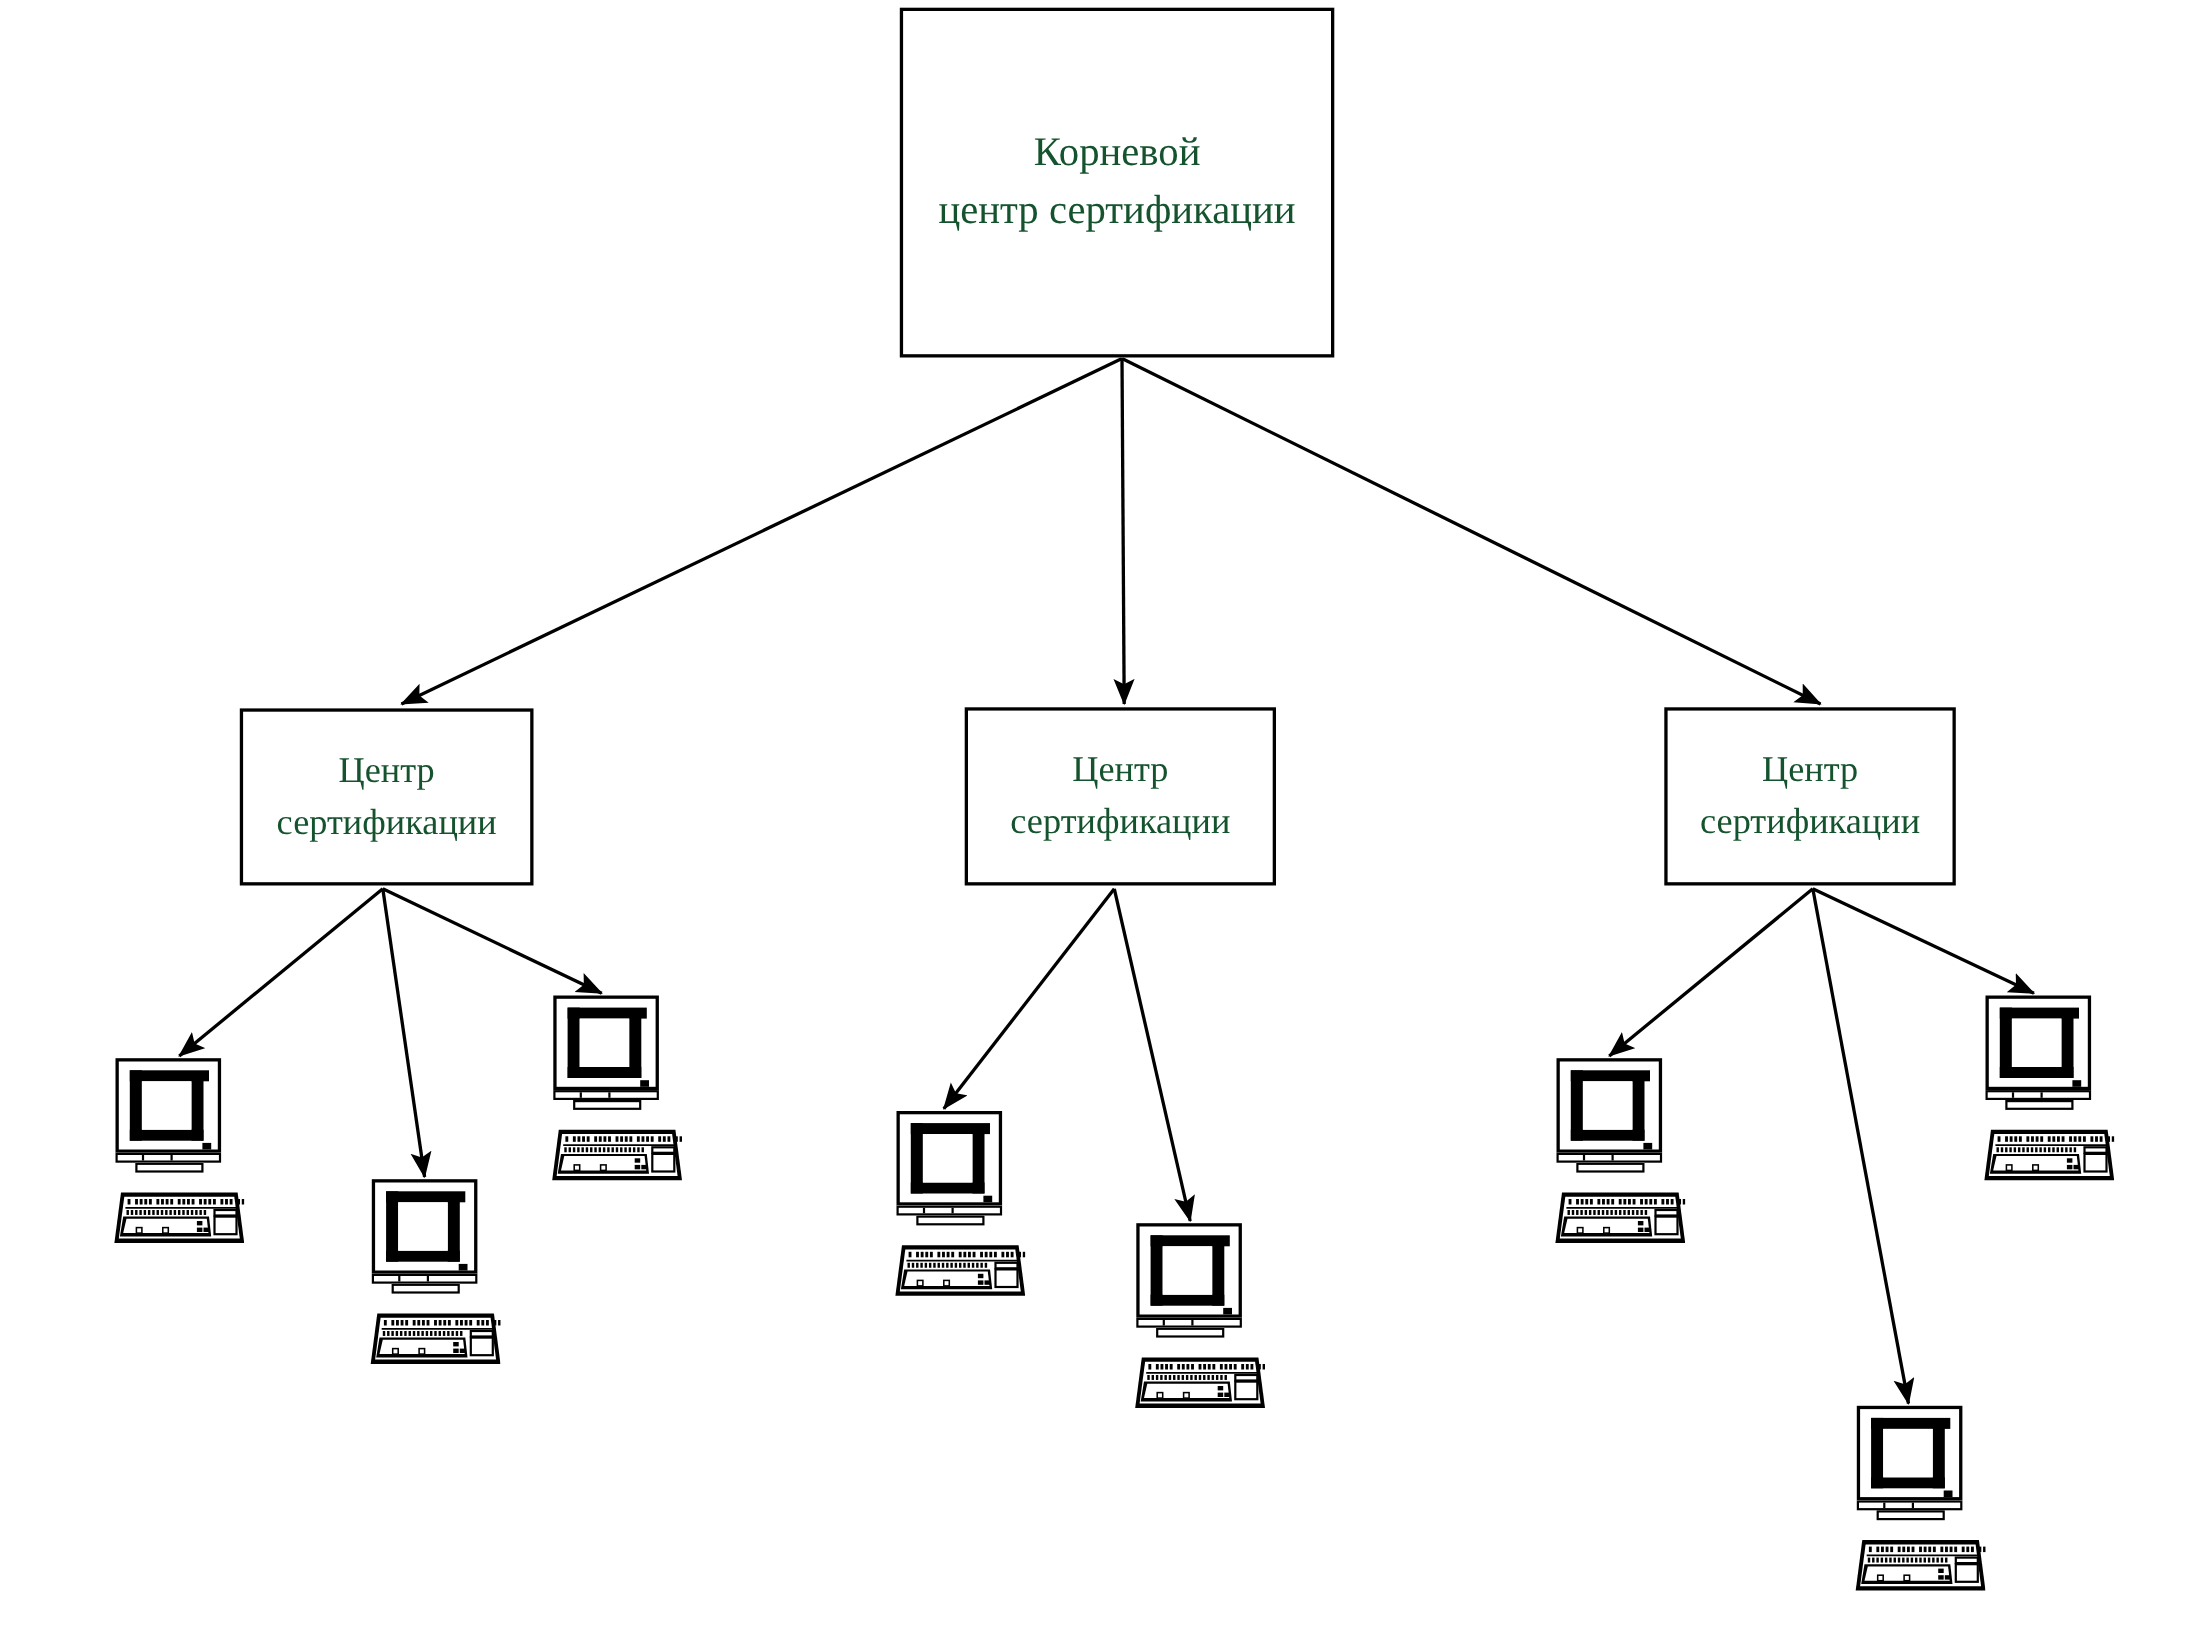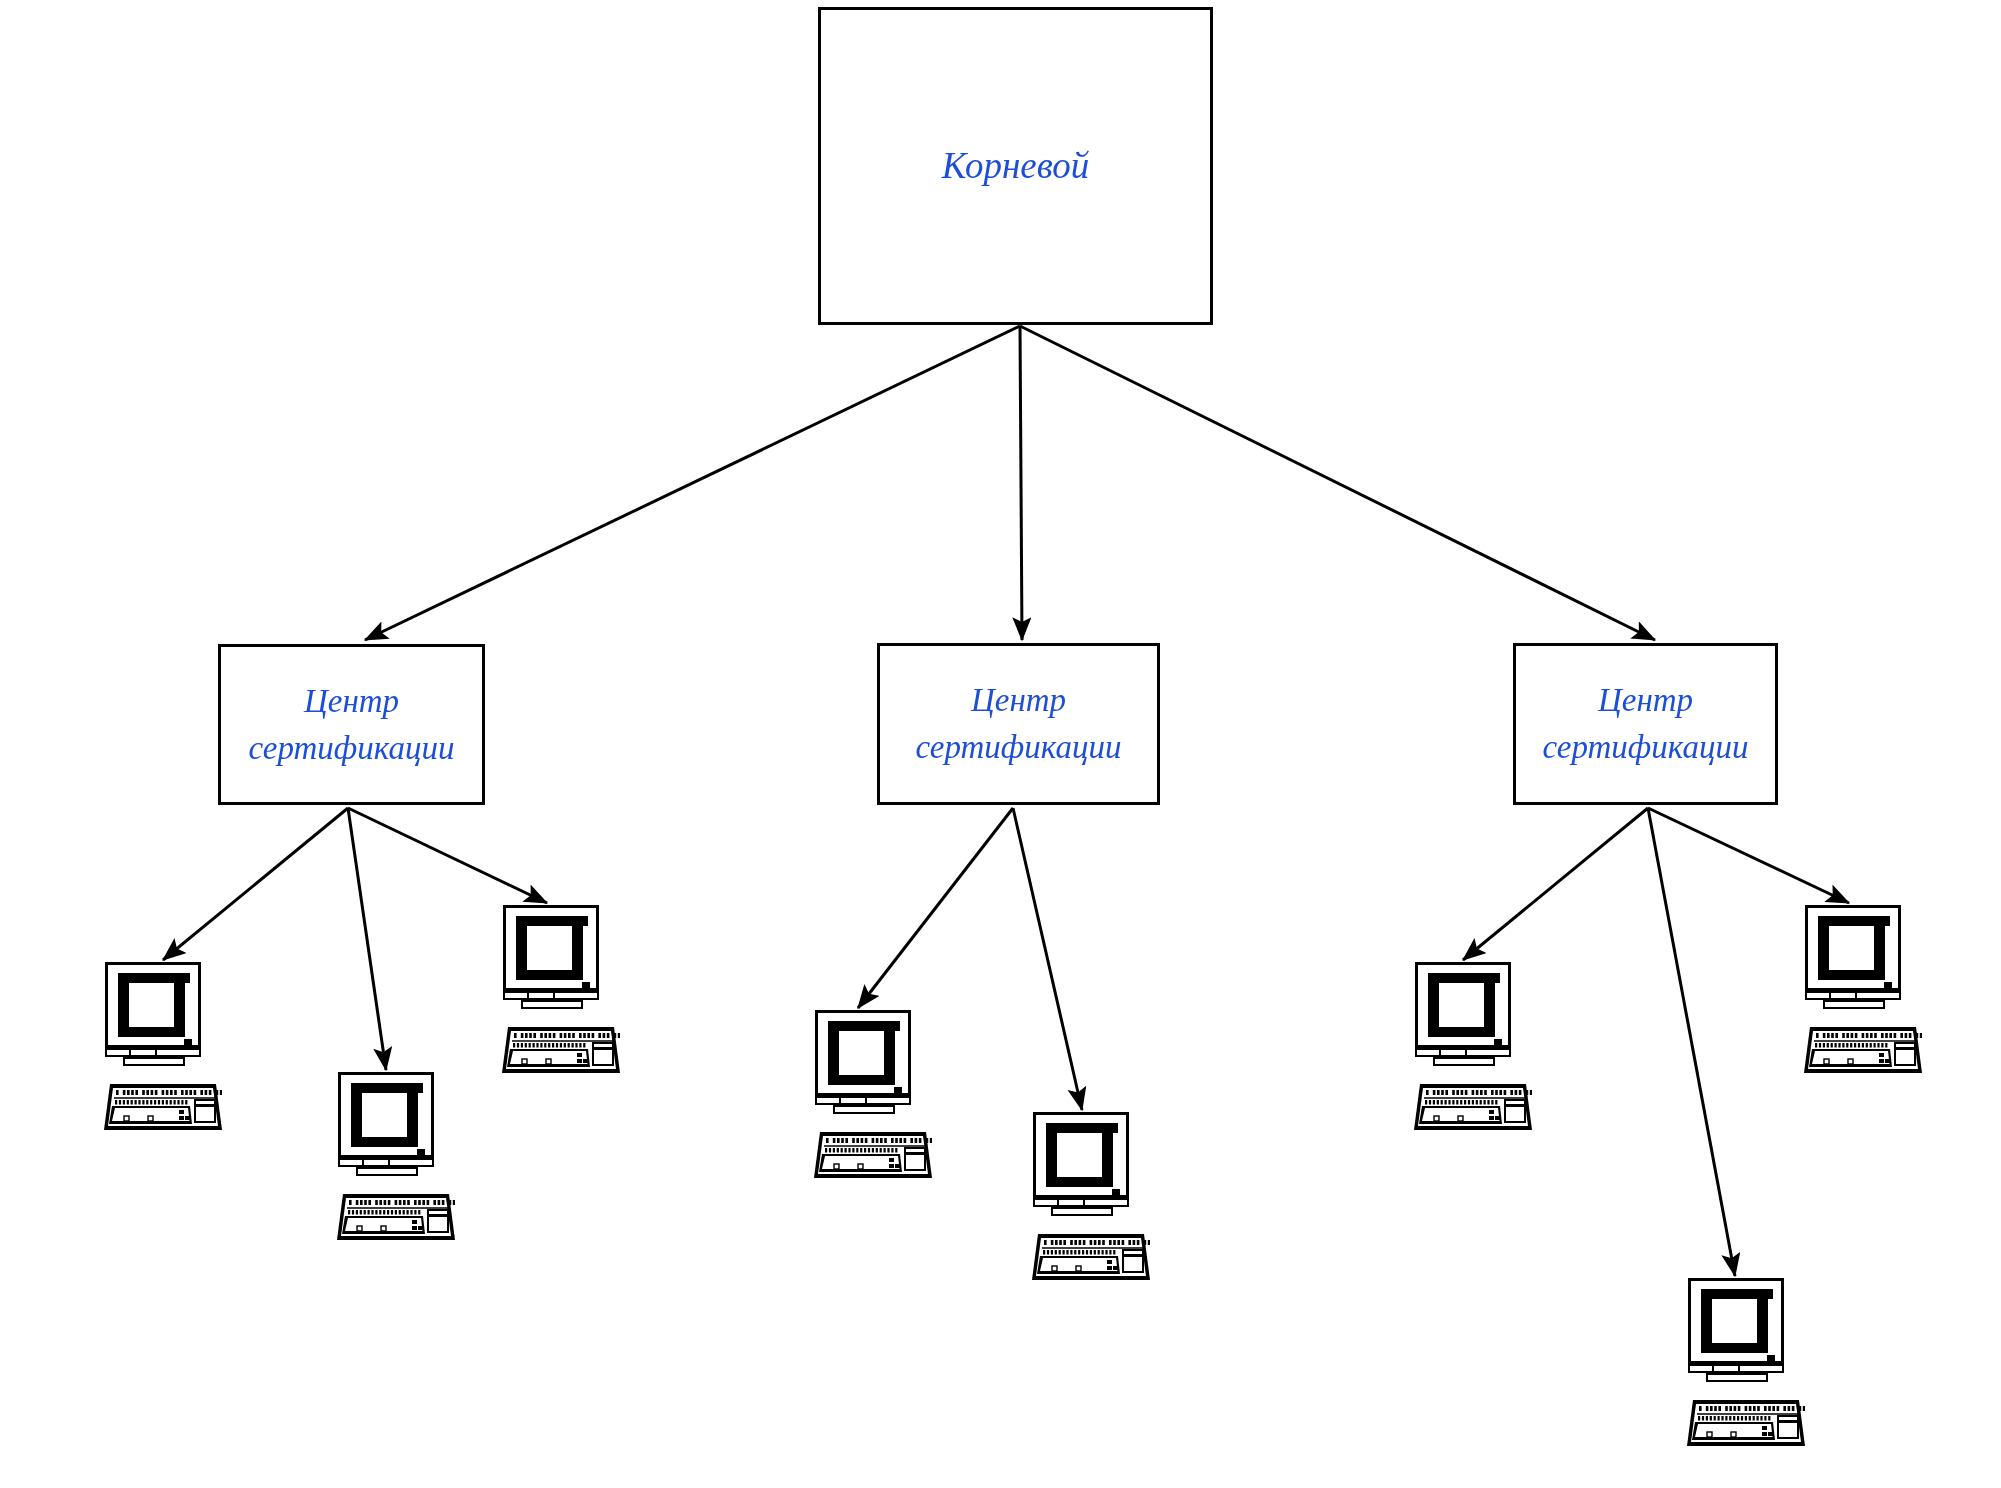--- a/index.html
+++ b/index.html
@@ -25,22 +25,21 @@
   .ca-box {
     position: absolute;
     box-sizing: border-box;
     border: 3px solid #000000;
     background: #ffffff;
     display: flex;
     flex-direction: column;
     align-items: center;
     justify-content: center;
     text-align: center;
-    font-style: italic;
-    color: #1d4ed8;
+    color: #14532d;
     line-height: 1.42;
   }
   .ca-box .ln { display: block; white-space: nowrap; }
   #box-root { left: 818px; top: 7px; width: 395px; height: 318px; font-size: 37px; }
   #box-ca1  { left: 218px; top: 644px; width: 267px; height: 161px; font-size: 33px; }
   #box-ca2  { left: 877px; top: 643px; width: 283px; height: 162px; font-size: 33px; }
   #box-ca3  { left: 1513px; top: 643px; width: 265px; height: 162px; font-size: 33px; }
 
   
   .workstation {
@@ -150,20 +149,21 @@
         <line x1="1013" y1="808" x2="858" y2="1008" stroke="#000000" marker-end="url(#ah)"></line>
         <line x1="1013" y1="808" x2="1082" y2="1110" stroke="#000000" marker-end="url(#ah)"></line>
         <line x1="1648" y1="808" x2="1463" y2="960" stroke="#000000" marker-end="url(#ah)"></line>
         <line x1="1648" y1="808" x2="1735" y2="1276" stroke="#000000" marker-end="url(#ah)"></line>
         <line x1="1648" y1="808" x2="1849" y2="903" stroke="#000000" marker-end="url(#ah)"></line>
       </g>
   </svg>
 
   <div class="ca-box" id="box-root">
     <span class="ln">Корневой</span>
+    <span class="ln">центр сертификации</span>
   </div>
 
   <div class="ca-box" id="box-ca1">
     <span class="ln">Центр</span>
     <span class="ln">сертификации</span>
   </div>
 
   <div class="ca-box" id="box-ca2">
     <span class="ln">Центр</span>
     <span class="ln">сертификации</span>

